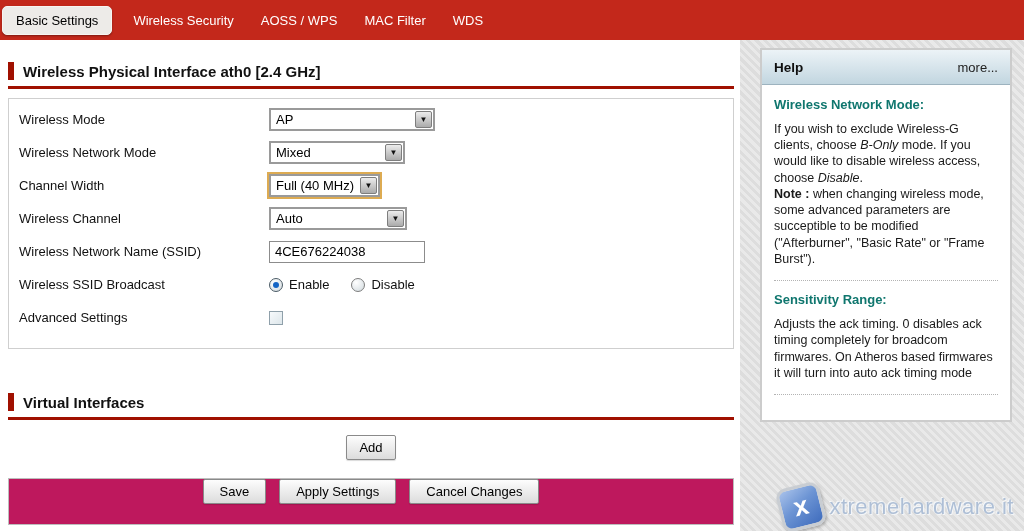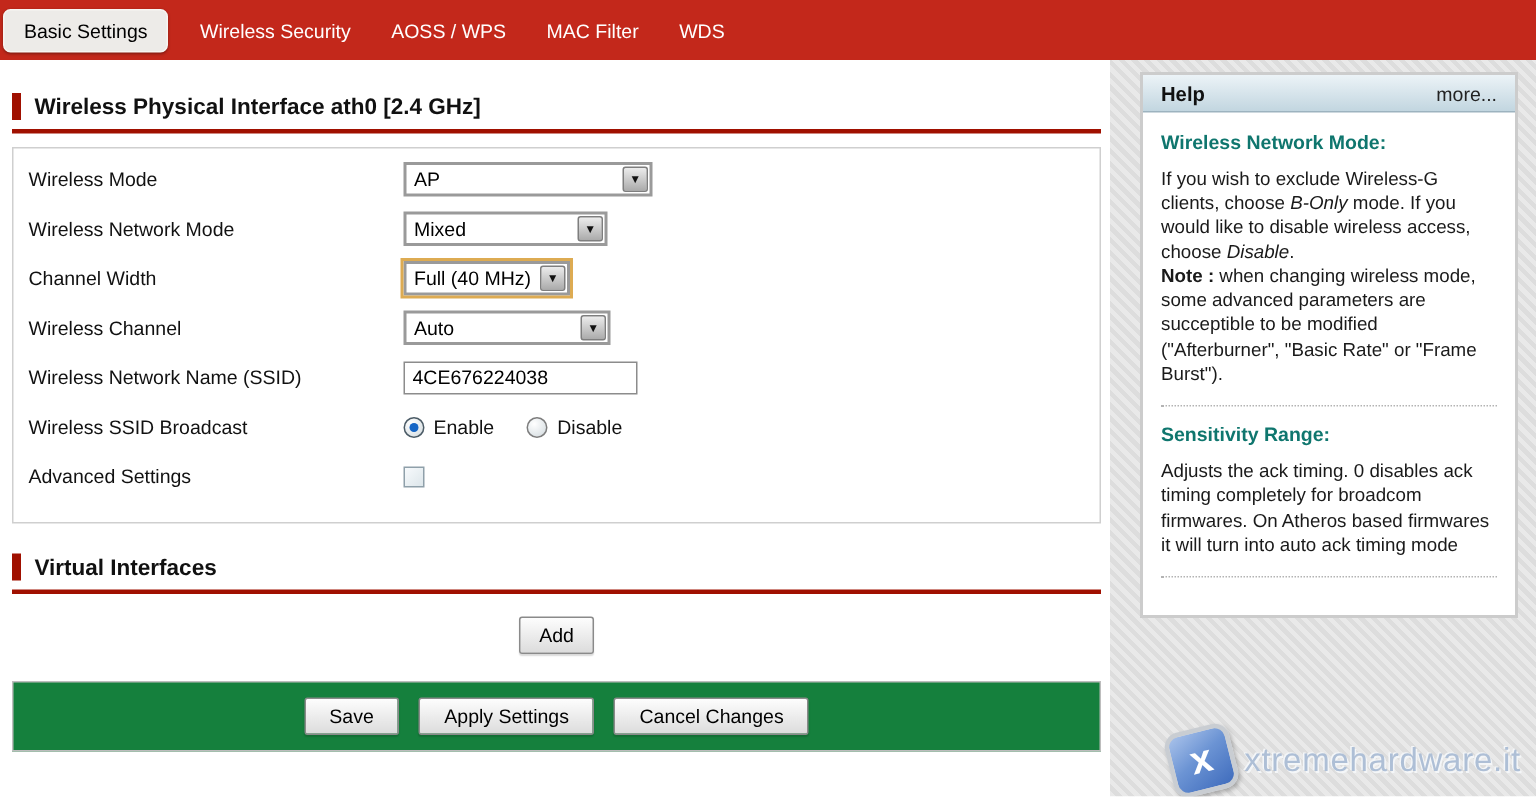--- a/index.html
+++ b/index.html
@@ -13,21 +13,21 @@
   .tab.active { background:#edebe8; color:#000000; border-radius:5px; padding:6px 13px; border:1px solid #f7f5f2; box-shadow:0 1px 2px rgba(0,0,0,.35); }
 
   
   .content { display:flex; height:491px; }
   .main { width:740px; background:#ffffff; padding:0 6px 0 8px; position:relative; }
   .sidebar { flex:1; position:relative;
     background:repeating-linear-gradient(45deg,#e9e9e9 0px,#e9e9e9 3px,#dddddd 3px,#dddddd 6px); }
 
   
   .section-head { display:flex; align-items:center; gap:9px; margin-top:22px; }
-  .section-head.vi { margin-top:20px; }
+  .section-head.vi { margin-top:44px; }
   .redbar { width:6px; height:18px; background:#a01000; }
   .section-head h2 { font-size:15px; font-weight:bold; color:#111111; }
   .section-rule { height:3px; background:#a01000; margin-top:6px; }
 
   
   fieldset { border:1px solid #cfcfcf; margin-top:9px; padding:4px 10px 14px 10px; }
   legend { color:#b2180c; font-weight:bold; font-size:13px; padding:0 4px; margin-left:0px; }
   .row { display:flex; align-items:center; height:33px; }
   .flabel { width:250px; font-size:13px; color:#111111; }
   .rlabel { font-size:13px; color:#111111; margin-left:6px; }
@@ -49,27 +49,27 @@
   .radio-group .gap { width:22px; }
 
   .cb { display:inline-block; width:14px; height:14px; border:1px solid #8fa0aa;
     background:linear-gradient(135deg,#f7fafc,#dde6ea); cursor:pointer; }
 
   
   .btn { font-family:"Liberation Sans",sans-serif; font-size:13px; color:#000;
     background:linear-gradient(#fdfdfd,#dcdcdc); border:1px solid #8a8a8a; border-radius:2px;
     padding:4px 12px; cursor:pointer; box-shadow:0 1px 1px rgba(0,0,0,.15); }
   .add-wrap { text-align:center; margin-top:15px; }
-  .footer-band { margin:18px 0 0 0; height:47px; background:#15803d; border:1px solid #bdbdbd;
-    display:flex; align-items:center; justify-content:center; gap:13px; }
+  .footer-band { margin:18px 0 0 0; height:47px; background:#be185d; border:1px solid #bdbdbd;
+    display:flex; align-items:flex-start; justify-content:center; gap:13px; }
   .footer-band .btn { padding:4px 16px; }
 
   
   .helpbox { width:252px; margin:8px 0 0 20px; background:#ffffff; border:2px solid #cccccc; }
-  .help-header { height:25px; background:linear-gradient(#ecf3f7,#c2d6e0); border-bottom:1px solid #9db3bf;
+  .help-header { height:35px; background:linear-gradient(#ecf3f7,#c2d6e0); border-bottom:1px solid #9db3bf;
     display:flex; align-items:center; justify-content:space-between; padding:0 12px; }
   .help-title { font-size:13.5px; font-weight:bold; color:#101010; }
   .help-more { font-size:13px; color:#222222; cursor:pointer; }
   .help-body { padding:10px 12px 14px 12px; font-size:12.5px; color:#1a1a1a; line-height:1.3; }
   .help-body h4 { font-size:13px; margin:2px 0 7px 0; color:#0f766e; }
   .help-body p { margin:0 0 2px 0; }
   .divider { border-top:1px dotted #b3b3b3; margin:13px 0 11px 0; }
 
   
   .watermark { position:absolute; right:10px; bottom:2px; display:flex; align-items:center; gap:6px; }

